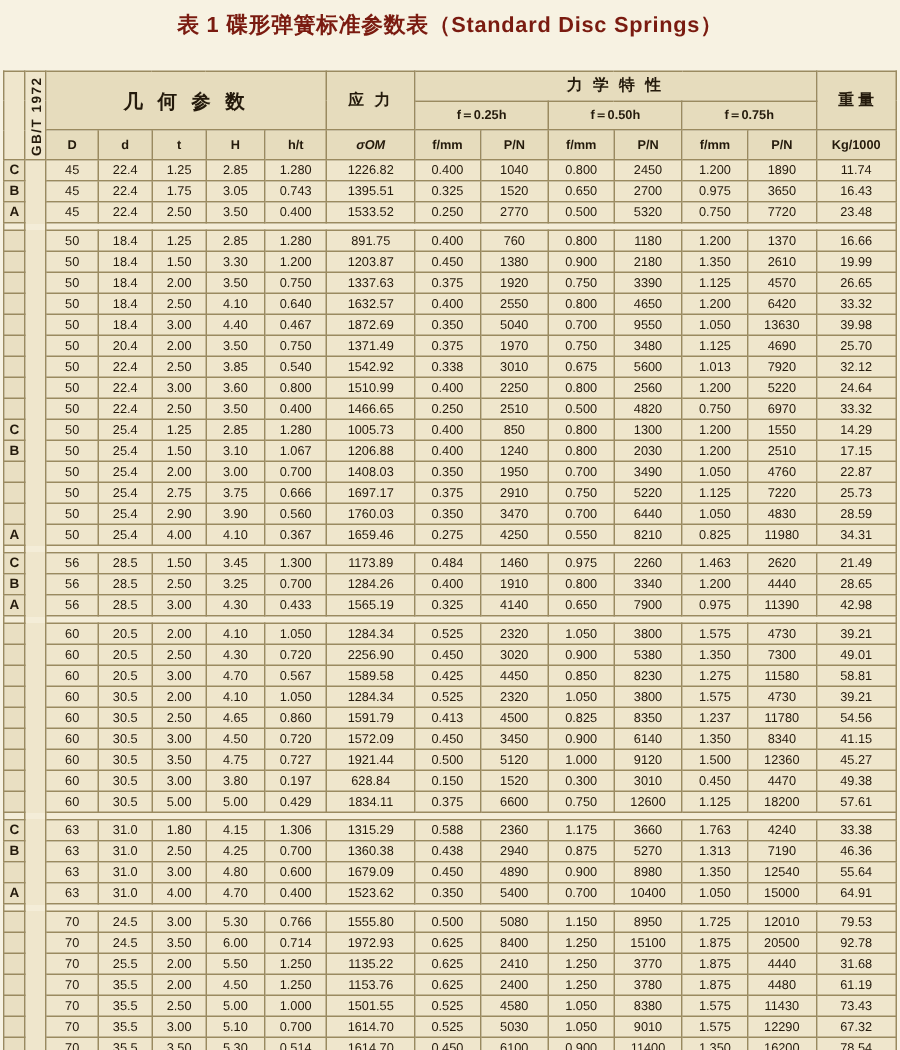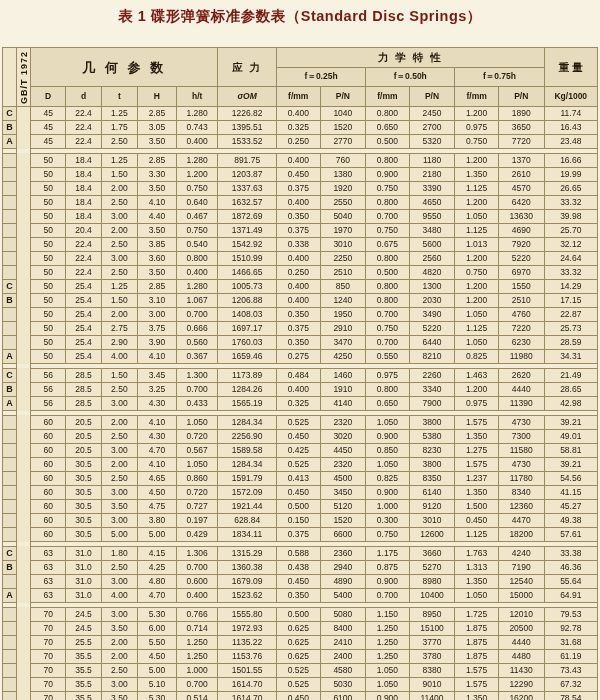--- a/index.html
+++ b/index.html
@@ -383,21 +383,21 @@
         <td>25.4</td>
         <td>2.90</td>
         <td>3.90</td>
         <td>0.560</td>
         <td>1760.03</td>
         <td>0.350</td>
         <td>3470</td>
         <td>0.700</td>
         <td>6440</td>
         <td>1.050</td>
-        <td>6230</td>
+        <td>4830</td>
         <td>28.59</td>
       </tr>
       <tr>
         <td class="cls">A</td>
         <td>50</td>
         <td>25.4</td>
         <td>4.00</td>
         <td>4.10</td>
         <td>0.367</td>
         <td>1659.46</td>

